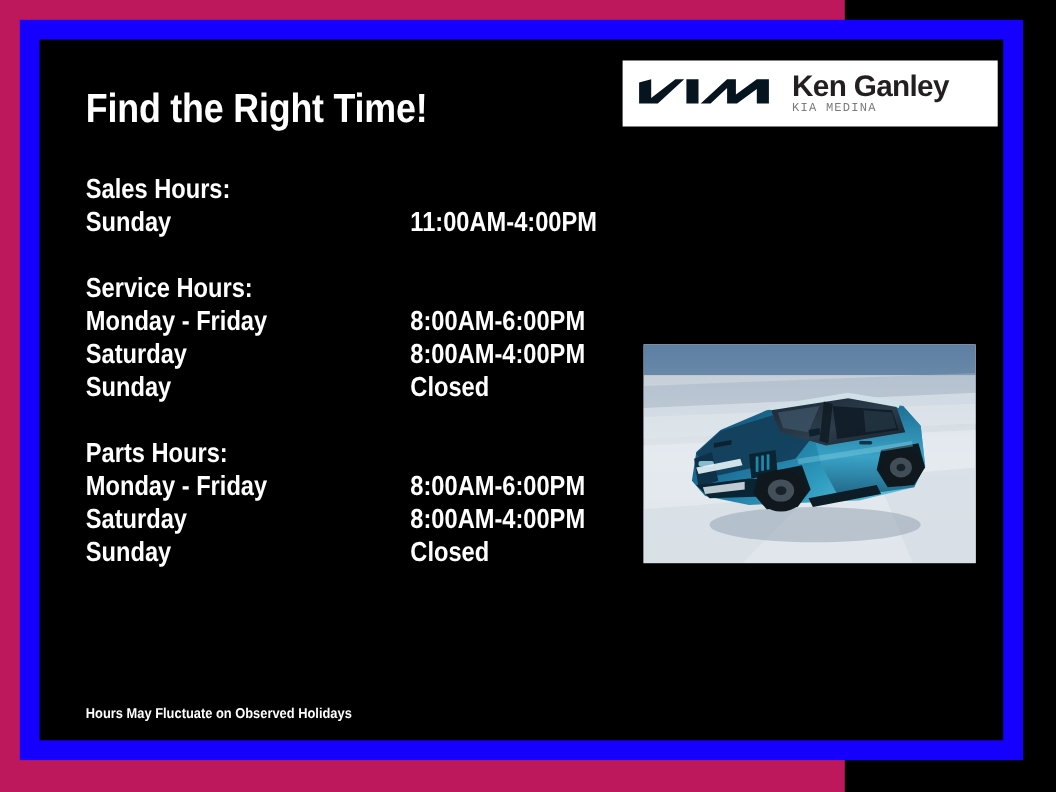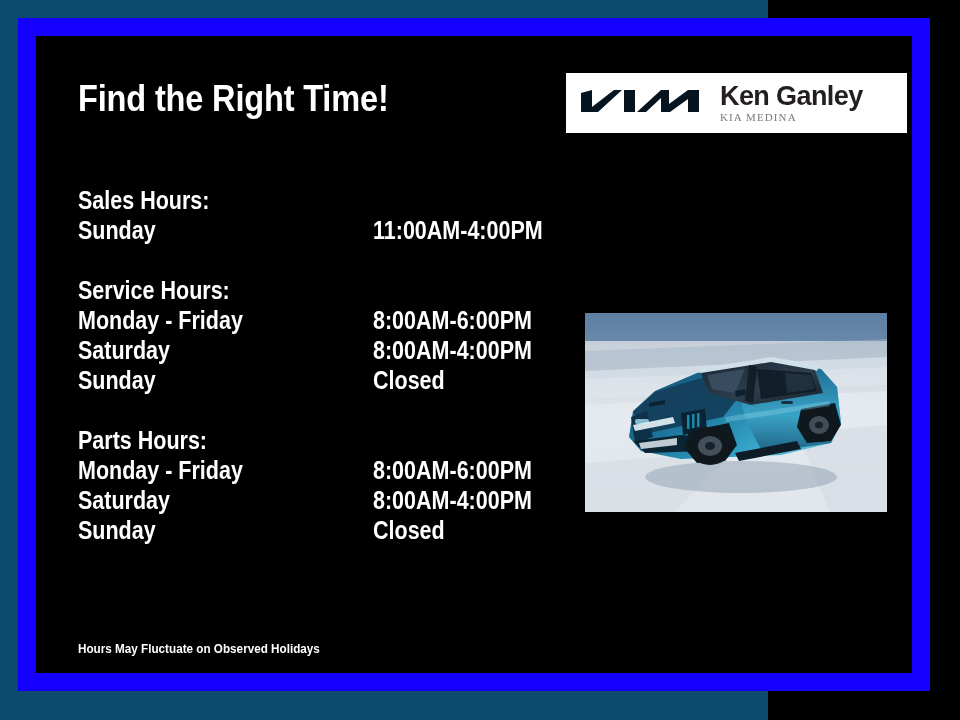--- a/index.html
+++ b/index.html
@@ -12,21 +12,21 @@
     height: 720px;
     overflow: hidden;
     font-family: "Liberation Sans", sans-serif;
   }
 
   
   #slide {
     position: relative;
     width: 768px;
     height: 720px;
-    background: #0c4a6e;
+    background: #be185d;
     box-sizing: border-box;
   }
 
   #blue-frame {
     position: absolute;
     left: 18px;
     top: 18px;
     width: 912px;
     height: 673px;
     background: #1500ff;
@@ -62,21 +62,20 @@
   
   #hours-wrap {
     position: absolute;
     left: 78px;
     top: 157px;
     width: 470px;
   }
 
   .hours-block {
     margin-bottom: 30px;
-    margin-top: 28px;
   }
   .hours-block:last-child { margin-bottom: 0; }
 
   .block-heading {
     font-family: "Liberation Sans Narrow", "Liberation Sans", sans-serif;
     font-weight: bold;
     font-size: 25px;
     line-height: 30px;
     color: #ffffff;
     white-space: nowrap;
@@ -116,21 +115,21 @@
     color: #ffffff;
     white-space: nowrap;
     transform: scaleX(0.9);
     transform-origin: left center;
   }
 
   
   #logo-box {
     position: absolute;
     left: 566px;
-    top: 73px;
+    top: 55px;
     width: 341px;
     height: 60px;
     background: #ffffff;
     display: flex;
     align-items: center;
     box-sizing: border-box;
   }
   #kia-mark {
     flex: 0 0 auto;
     margin-left: 12px;
@@ -148,21 +147,21 @@
   #dealer-name {
     font-family: "Liberation Sans", sans-serif;
     font-weight: bold;
     font-size: 27px;
     line-height: 28px;
     color: #231f20;
     letter-spacing: -0.6px;
     white-space: nowrap;
   }
   #dealer-sub {
-    font-family: Liberation Serif, serif;
+    font-family: Liberation Mono, monospace;
     font-weight: normal;
     font-size: 11px;
     line-height: 13px;
     color: #7a7a7a;
     letter-spacing: 1.1px;
     white-space: nowrap;
     margin-top: 1px;
   }
 
   

